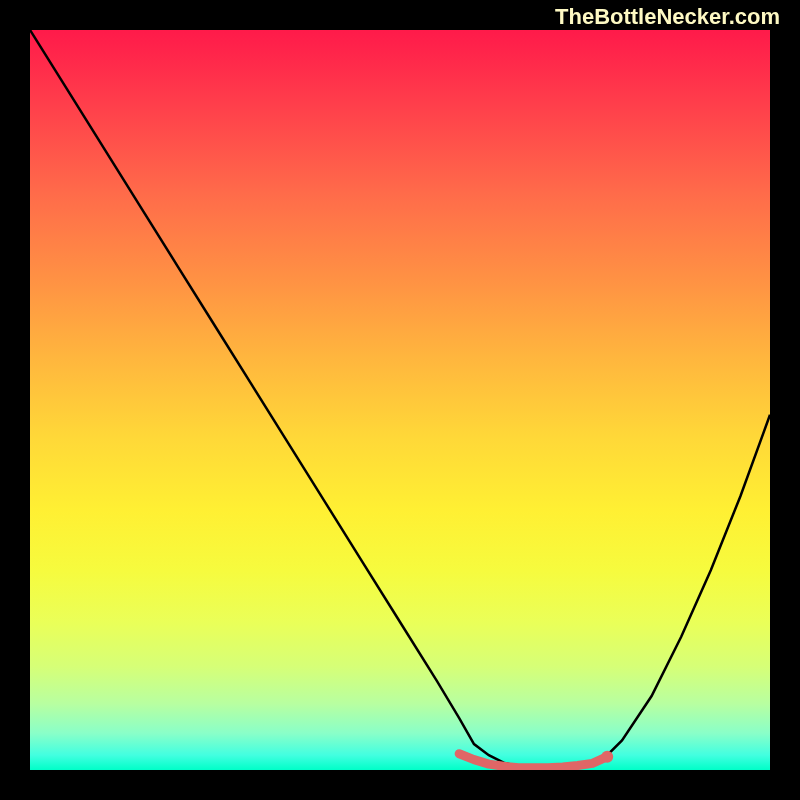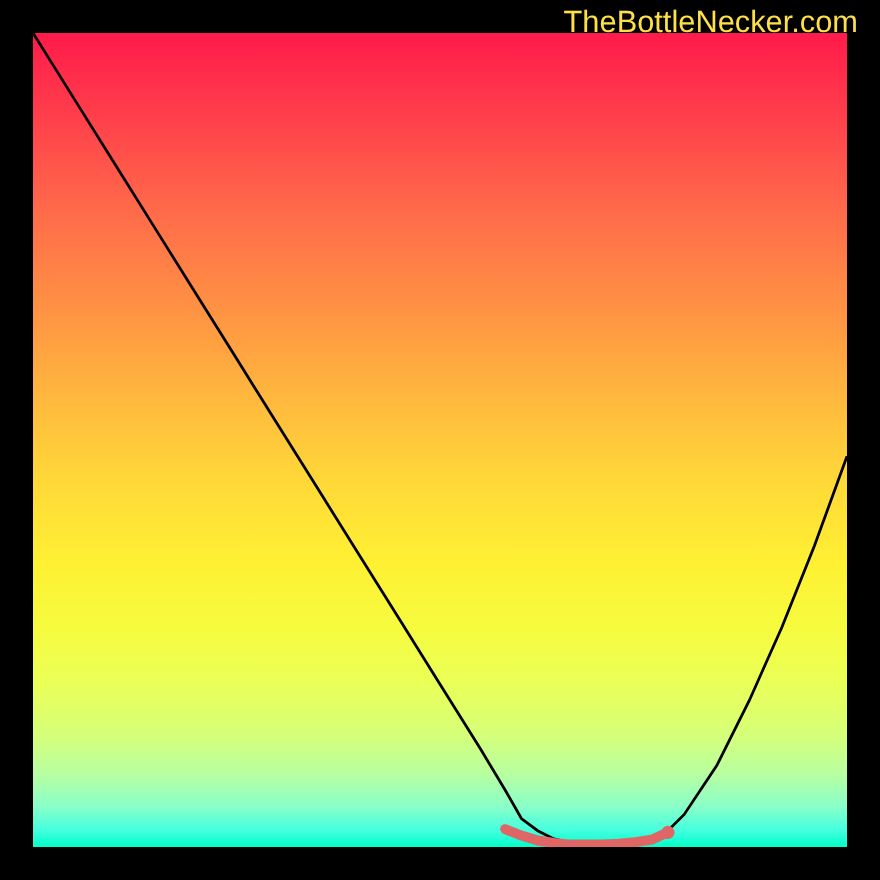--- a/index.html
+++ b/index.html
@@ -3,23 +3,23 @@
 <meta charset="utf-8">
 <style>
   * { margin: 0; padding: 0; box-sizing: border-box; }
   body { width: 800px; height: 800px; background: #000; overflow: hidden; position: relative; }
   .wrap { position: absolute; inset: 0; }
   .watermark {
     position: absolute;
     top: 4px;
     right: 20px;
     font-family: Arial, Helvetica, sans-serif;
-    font-size: 28px;
-    color: #fde047;
-    font-weight: 400;
+    font-size: 22px;
+    color: #fef9c3;
+    font-weight: 700;
     letter-spacing: 0;
     z-index: 5;
   }
   .plot-area {
     position: absolute;
     left: 30px;
     top: 30px;
     width: 740px;
     height: 740px;
     overflow: hidden;

